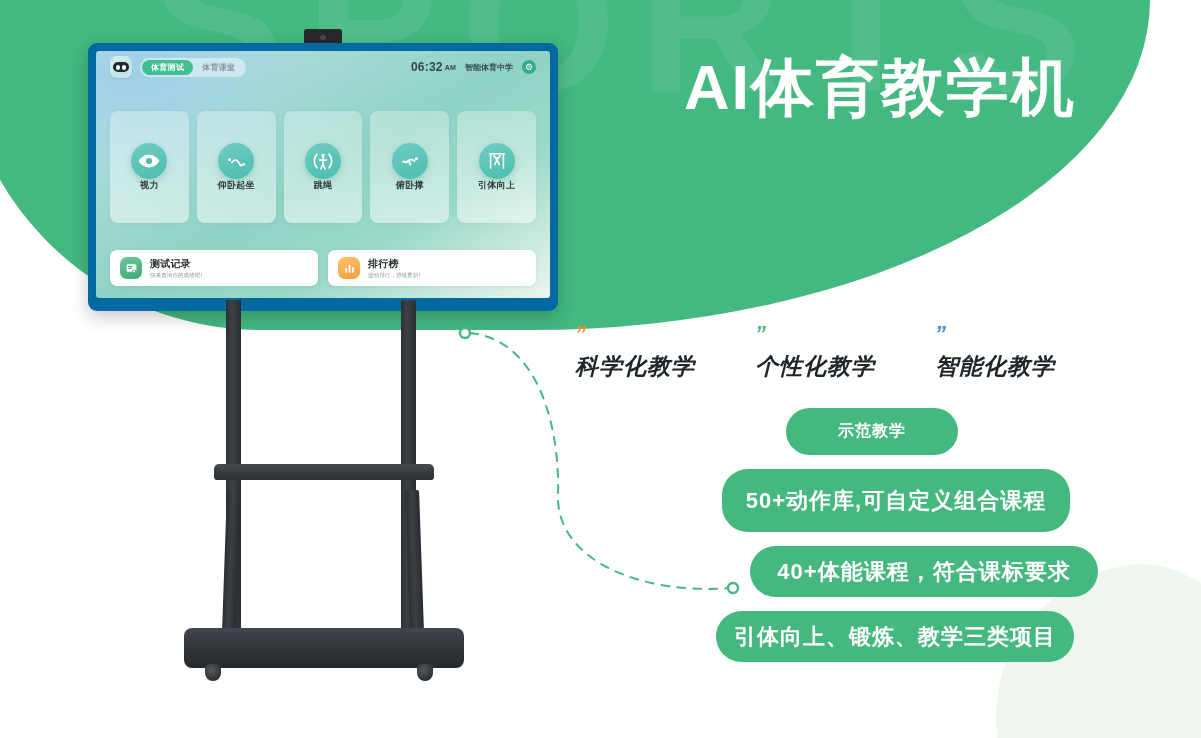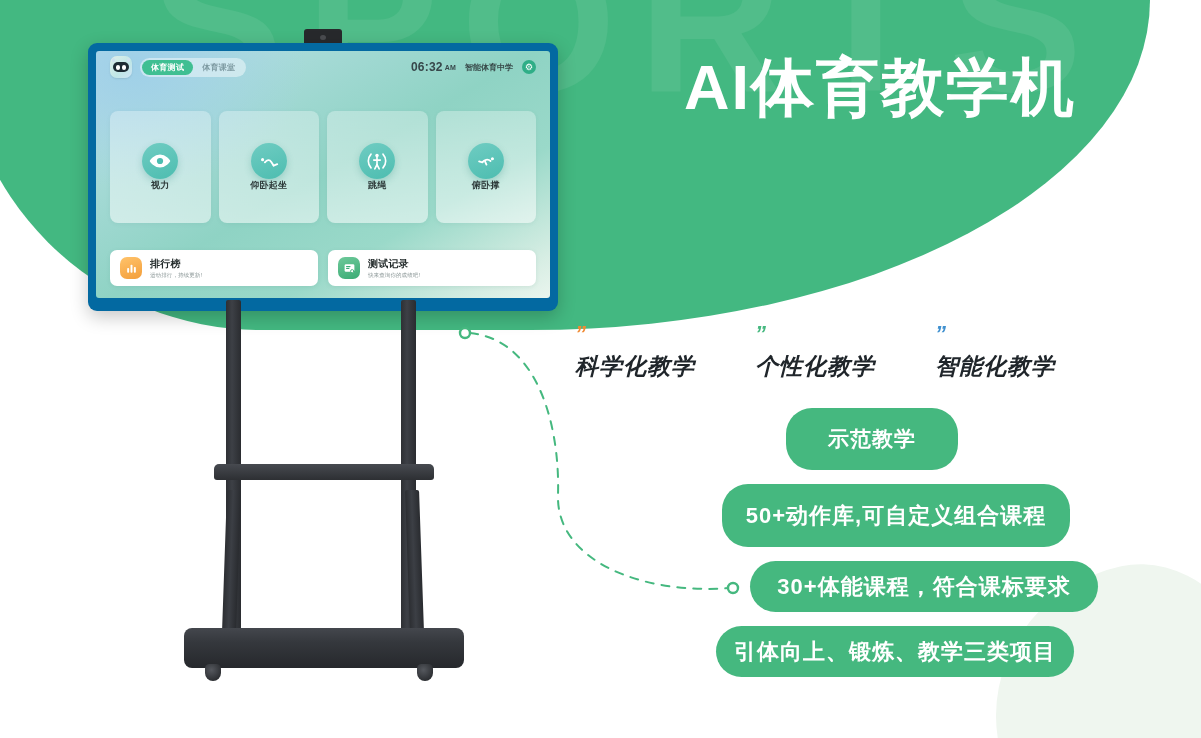--- a/index.html
+++ b/index.html
@@ -219,21 +219,21 @@
   .feature-title { margin-top: 6px; font-size: 23px; font-weight: 700; color: #20262b; letter-spacing: 1px; font-style: italic; }
 
   
   .pills { position: absolute; left: 600px; top: 408px; width: 540px; }
   .pill {
     background: #45b87f; color: #ffffff; border-radius: 26px;
     font-weight: 700; letter-spacing: 1px;
     display: flex; align-items: center; justify-content: center;
     margin: 0 auto 14px auto; white-space: nowrap;
   }
-  .pill.p1 { width: 172px; height: 62px; font-size: 21px; margin-left: 186px; }
+  .pill.p1 { width: 172px; height: 47px; font-size: 16px; margin-left: 186px; }
   .pill.p2 { width: 348px; height: 63px; font-size: 22px; margin-left: 122px; }
   .pill.p3 { width: 348px; height: 51px; font-size: 22px; margin-left: 150px; }
   .pill.p4 { width: 358px; height: 51px; font-size: 22px; margin-left: 116px; }
 </style>
 </head>
 <body>
 
 <div id="stage">
 
   <div class="bg-white"></div>
@@ -309,49 +309,63 @@
             <div class="app-ic">
               <svg viewBox="0 0 24 24" fill="none" stroke="#fff" stroke-width="2" stroke-linecap="round" stroke-linejoin="round">
                 <circle cx="19" cy="9.6" r="1.7" fill="#fff" stroke="none"></circle>
                 <path d="M17 12 C14 9.5 10 10.5 8 13.5 L4.5 12.5"></path>
                 <path d="M11 12.6 L12.5 16"></path>
               </svg>
             </div>
             <div class="app-label">俯卧撑</div>
           </div>
 
+          <div class="app-card">
+            <div class="app-ic">
+              <svg viewBox="0 0 24 24" fill="none" stroke="#fff" stroke-width="1.7" stroke-linecap="round" stroke-linejoin="round">
+                <path d="M4 4 H20"></path>
+                <path d="M5 4 V20"></path>
+                <path d="M19 4 V20"></path>
+                <circle cx="12" cy="9.2" r="1.5" fill="#fff" stroke="none"></circle>
+                <path d="M8.5 6 L12 10.8 L15.5 6"></path>
+                <path d="M12 10.8 L9.5 16"></path>
+                <path d="M12 10.8 L14.5 16"></path>
+              </svg>
+            </div>
+            <div class="app-label">引体向上</div>
+          </div>
 
         </div>
 
         <div class="scr-bottom">
-          <div class="wide-card">
-            <div class="wide-ic orange">
-              <svg viewBox="0 0 24 24" fill="#fff" stroke="none">
-                <rect x="4" y="11" width="3.6" height="9" rx="1.5"></rect>
-                <rect x="10.2" y="5" width="3.6" height="15" rx="1.5"></rect>
-                <rect x="16.4" y="9" width="3.6" height="11" rx="1.5"></rect>
-              </svg>
-            </div>
-            <div class="wide-txt">
-              <div class="wide-title">排行榜</div>
-              <div class="wide-sub">运动排行，持续更新!</div>
-            </div>
-          </div>
           <div class="wide-card">
             <div class="wide-ic green">
               <svg viewBox="0 0 24 24" fill="none" stroke="#fff" stroke-width="2" stroke-linecap="round" stroke-linejoin="round">
                 <rect x="3" y="4" width="18" height="14" rx="2.5" fill="#fff" stroke="none"></rect>
                 <path d="M6.5 8.5 H13" stroke="#3aab74"></path>
                 <path d="M6.5 12 H11" stroke="#3aab74"></path>
                 <circle cx="17" cy="17" r="3" fill="#fff" stroke="#3aab74" stroke-width="1.6"></circle>
               </svg>
             </div>
             <div class="wide-txt">
               <div class="wide-title">测试记录</div>
               <div class="wide-sub">快来查询你的成绩吧!</div>
+            </div>
+          </div>
+          <div class="wide-card">
+            <div class="wide-ic orange">
+              <svg viewBox="0 0 24 24" fill="#fff" stroke="none">
+                <rect x="4" y="11" width="3.6" height="9" rx="1.5"></rect>
+                <rect x="10.2" y="5" width="3.6" height="15" rx="1.5"></rect>
+                <rect x="16.4" y="9" width="3.6" height="11" rx="1.5"></rect>
+              </svg>
+            </div>
+            <div class="wide-txt">
+              <div class="wide-title">排行榜</div>
+              <div class="wide-sub">运动排行，持续更新!</div>
             </div>
           </div>
         </div>
 
       </div>
     </div>
   </div>
 
   <div class="stand">
     <div class="post left"></div>
@@ -383,17 +397,17 @@
     </div>
     <div class="feature">
       <div class="feature-quote" style="color:#3f90cf">”</div>
       <div class="feature-title">智能化教学</div>
     </div>
   </div>
 
   <div class="pills">
     <div class="pill p1">示范教学</div>
     <div class="pill p2">50+动作库,可自定义组合课程</div>
-    <div class="pill p3">30+体能课程，符合课标要求</div>
+    <div class="pill p3">40+体能课程，符合课标要求</div>
     <div class="pill p4">引体向上、锻炼、教学三类项目</div>
   </div>
 
 </div>
 
 </body></html>

